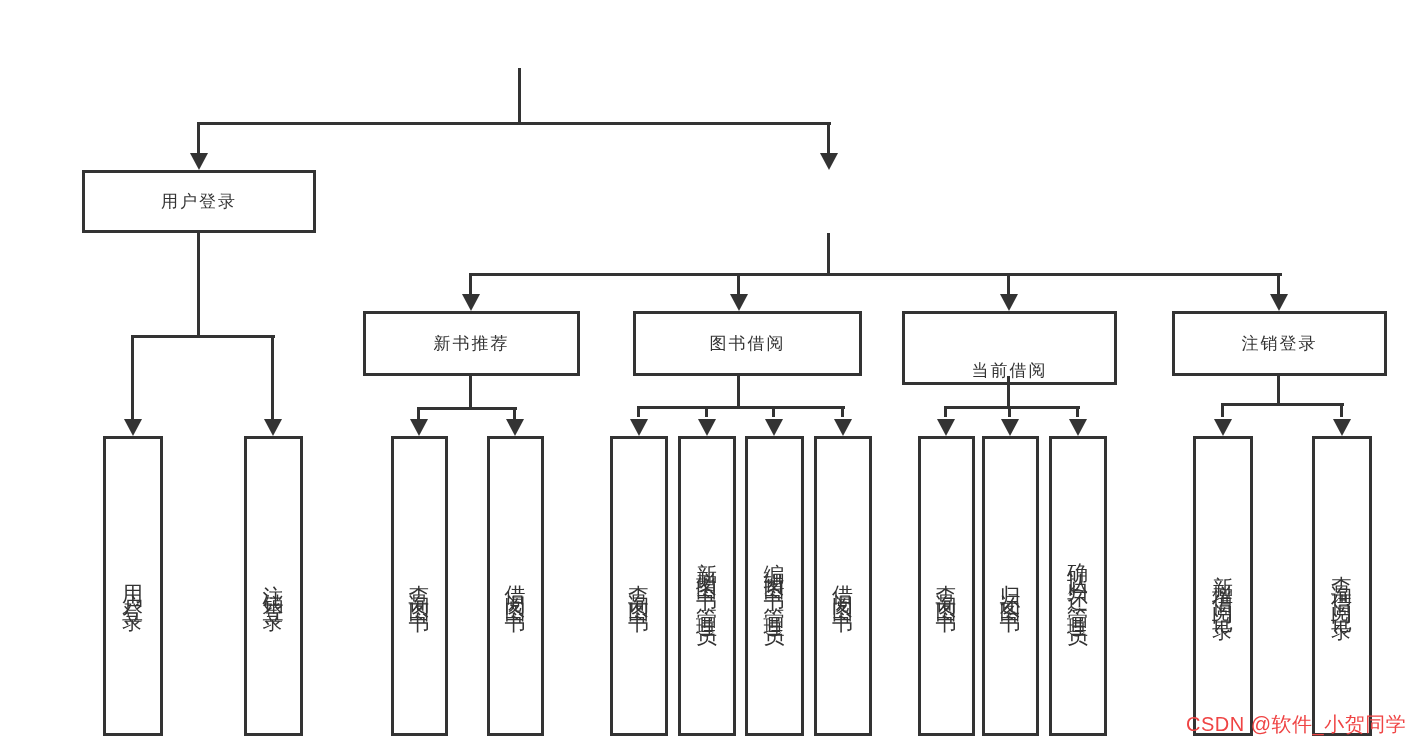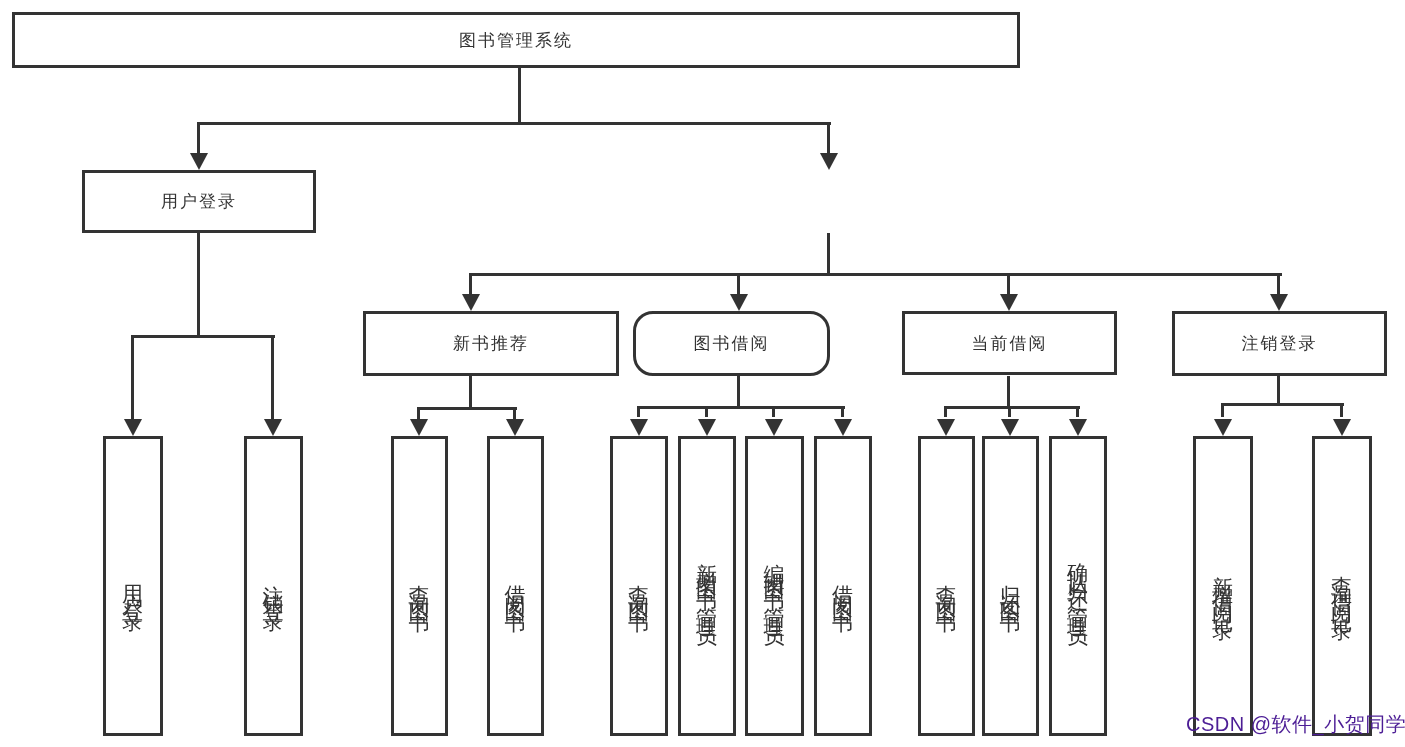--- a/index.html
+++ b/index.html
@@ -17,31 +17,28 @@
     font-size:21px;letter-spacing:9px;line-height:1;color:#333333;white-space:nowrap;
   }
   .line{position:absolute;background:#333333;}
   .arrow{
     position:absolute;width:0;height:0;
     border-left:9px solid transparent;border-right:9px solid transparent;
     border-top:17px solid #333333;
   }
   .watermark{
     position:absolute;left:1186px;top:711px;z-index:10;
-    font-size:20px;color:#4c1d95;letter-spacing:0.5px;white-space:nowrap;
+    font-size:20px;color:#ef4444;letter-spacing:0.5px;white-space:nowrap;
   }
 </style>
 </head>
 <body>
 
 <div id="canvas">
 
-  <div class="box" style="left:12px;top:12px;width:1008px;height:56px;">
-    <span class="hlabel">图书管理系统</span>
-  </div>
 
   <div class="line" style="left:518px;top:68px;width:3px;height:57px;"></div>
   <div class="line" style="left:197px;top:122px;width:634px;height:3px;"></div>
   <div class="line" style="left:197px;top:125px;width:3px;height:29px;"></div>
   <div class="arrow" style="left:190px;top:153px;"></div>
   <div class="line" style="left:827px;top:125px;width:3px;height:29px;"></div>
   <div class="arrow" style="left:820px;top:153px;"></div>
 
   <div class="box" style="left:82px;top:170px;width:234px;height:63px;">
     <span class="hlabel">用户登录</span>
@@ -58,27 +55,27 @@
   <div class="line" style="left:469px;top:273px;width:813px;height:3px;"></div>
   <div class="line" style="left:469px;top:276px;width:3px;height:20px;"></div>
   <div class="arrow" style="left:462px;top:294px;"></div>
   <div class="line" style="left:737px;top:276px;width:3px;height:20px;"></div>
   <div class="arrow" style="left:730px;top:294px;"></div>
   <div class="line" style="left:1007px;top:276px;width:3px;height:20px;"></div>
   <div class="arrow" style="left:1000px;top:294px;"></div>
   <div class="line" style="left:1277px;top:276px;width:3px;height:20px;"></div>
   <div class="arrow" style="left:1270px;top:294px;"></div>
 
-  <div class="box" style="left:363px;top:311px;width:256px;height:65px;">
+  <div class="box" style="left:363px;top:311px;width:217px;height:65px;">
     <span class="hlabel">新书推荐</span>
   </div>
-  <div class="box" style="left:633px;top:311px;width:197px;height:65px;border-radius:20px;">
+  <div class="box" style="left:633px;top:311px;width:229px;height:65px;">
     <span class="hlabel">图书借阅</span>
   </div>
-  <div class="box" style="left:902px;top:311px;width:215px;height:64px;">
+  <div class="box" style="left:902px;top:311px;width:215px;height:74px;align-items:flex-end;">
     <span class="hlabel">当前借阅</span>
   </div>
   <div class="box" style="left:1172px;top:311px;width:215px;height:65px;">
     <span class="hlabel">注销登录</span>
   </div>
 
   <div class="line" style="left:469px;top:376px;width:3px;height:34px;"></div>
   <div class="line" style="left:417px;top:407px;width:100px;height:3px;"></div>
   <div class="line" style="left:417px;top:410px;width:3px;height:10px;"></div>
   <div class="arrow" style="left:410px;top:419px;"></div>

